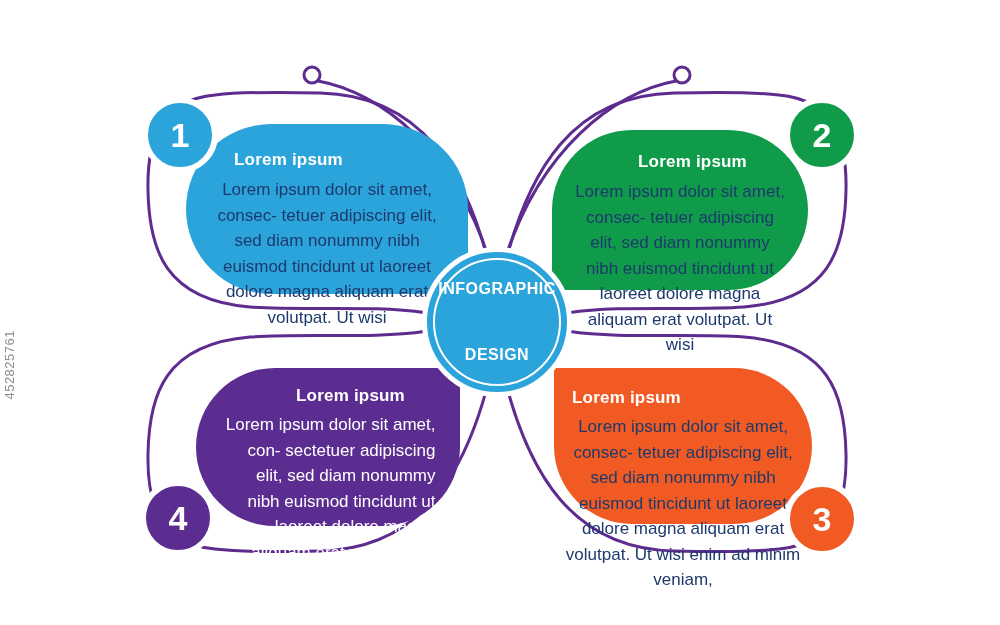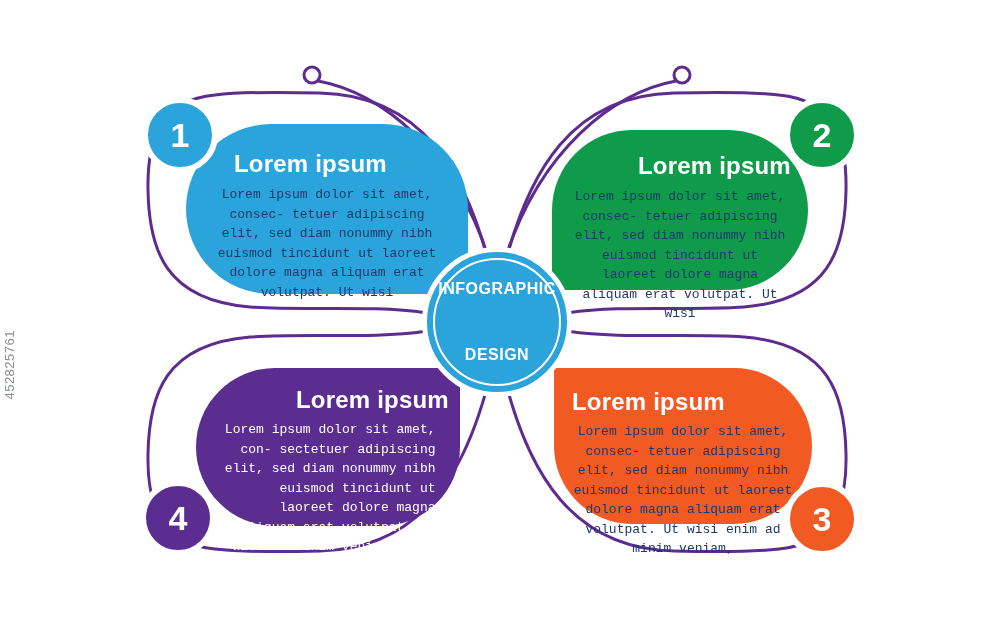--- a/index.html
+++ b/index.html
@@ -3,22 +3,22 @@
 <meta charset="utf-8">
 <style>
   html,body{margin:0;padding:0;background:#ffffff;}
   .canvas{
     position:relative;width:1000px;height:625px;background:#ffffff;overflow:hidden;
     font-family:"Liberation Sans", sans-serif;
   }
   svg.outline{position:absolute;left:0;top:0;width:1000px;height:625px;}
 
   .petal{position:absolute;box-sizing:border-box;}
-  .petal .title{font-weight:bold;color:#ffffff;font-size:24px;letter-spacing:.2px;}
-  .petal .body{font-size:13px;line-height:1.5;text-align:center;color:#1d3a6d;font-family:Liberation Mono, monospace;}
+  .petal .title{font-weight:bold;color:#ffffff;font-size:17px;letter-spacing:.2px;}
+  .petal .body{font-size:17px;line-height:1.5;text-align:center;color:#1d3a6d;}
 
   .petal1{left:186px;top:124px;width:282px;height:170px;background:#2ba3db;
           border-radius:115px 115px 0 115px;}
   .petal1 .title{padding:26px 0 0 48px;}
   .petal1 .body{width:235px;margin:7px auto 0;}
 
   .petal2{left:552px;top:130px;width:256px;height:160px;background:#0f9b4a;
           border-radius:115px 115px 115px 0;}
   .petal2 .title{padding:22px 0 0 86px;}
   .petal2 .body{width:215px;margin:7px auto 0;}

